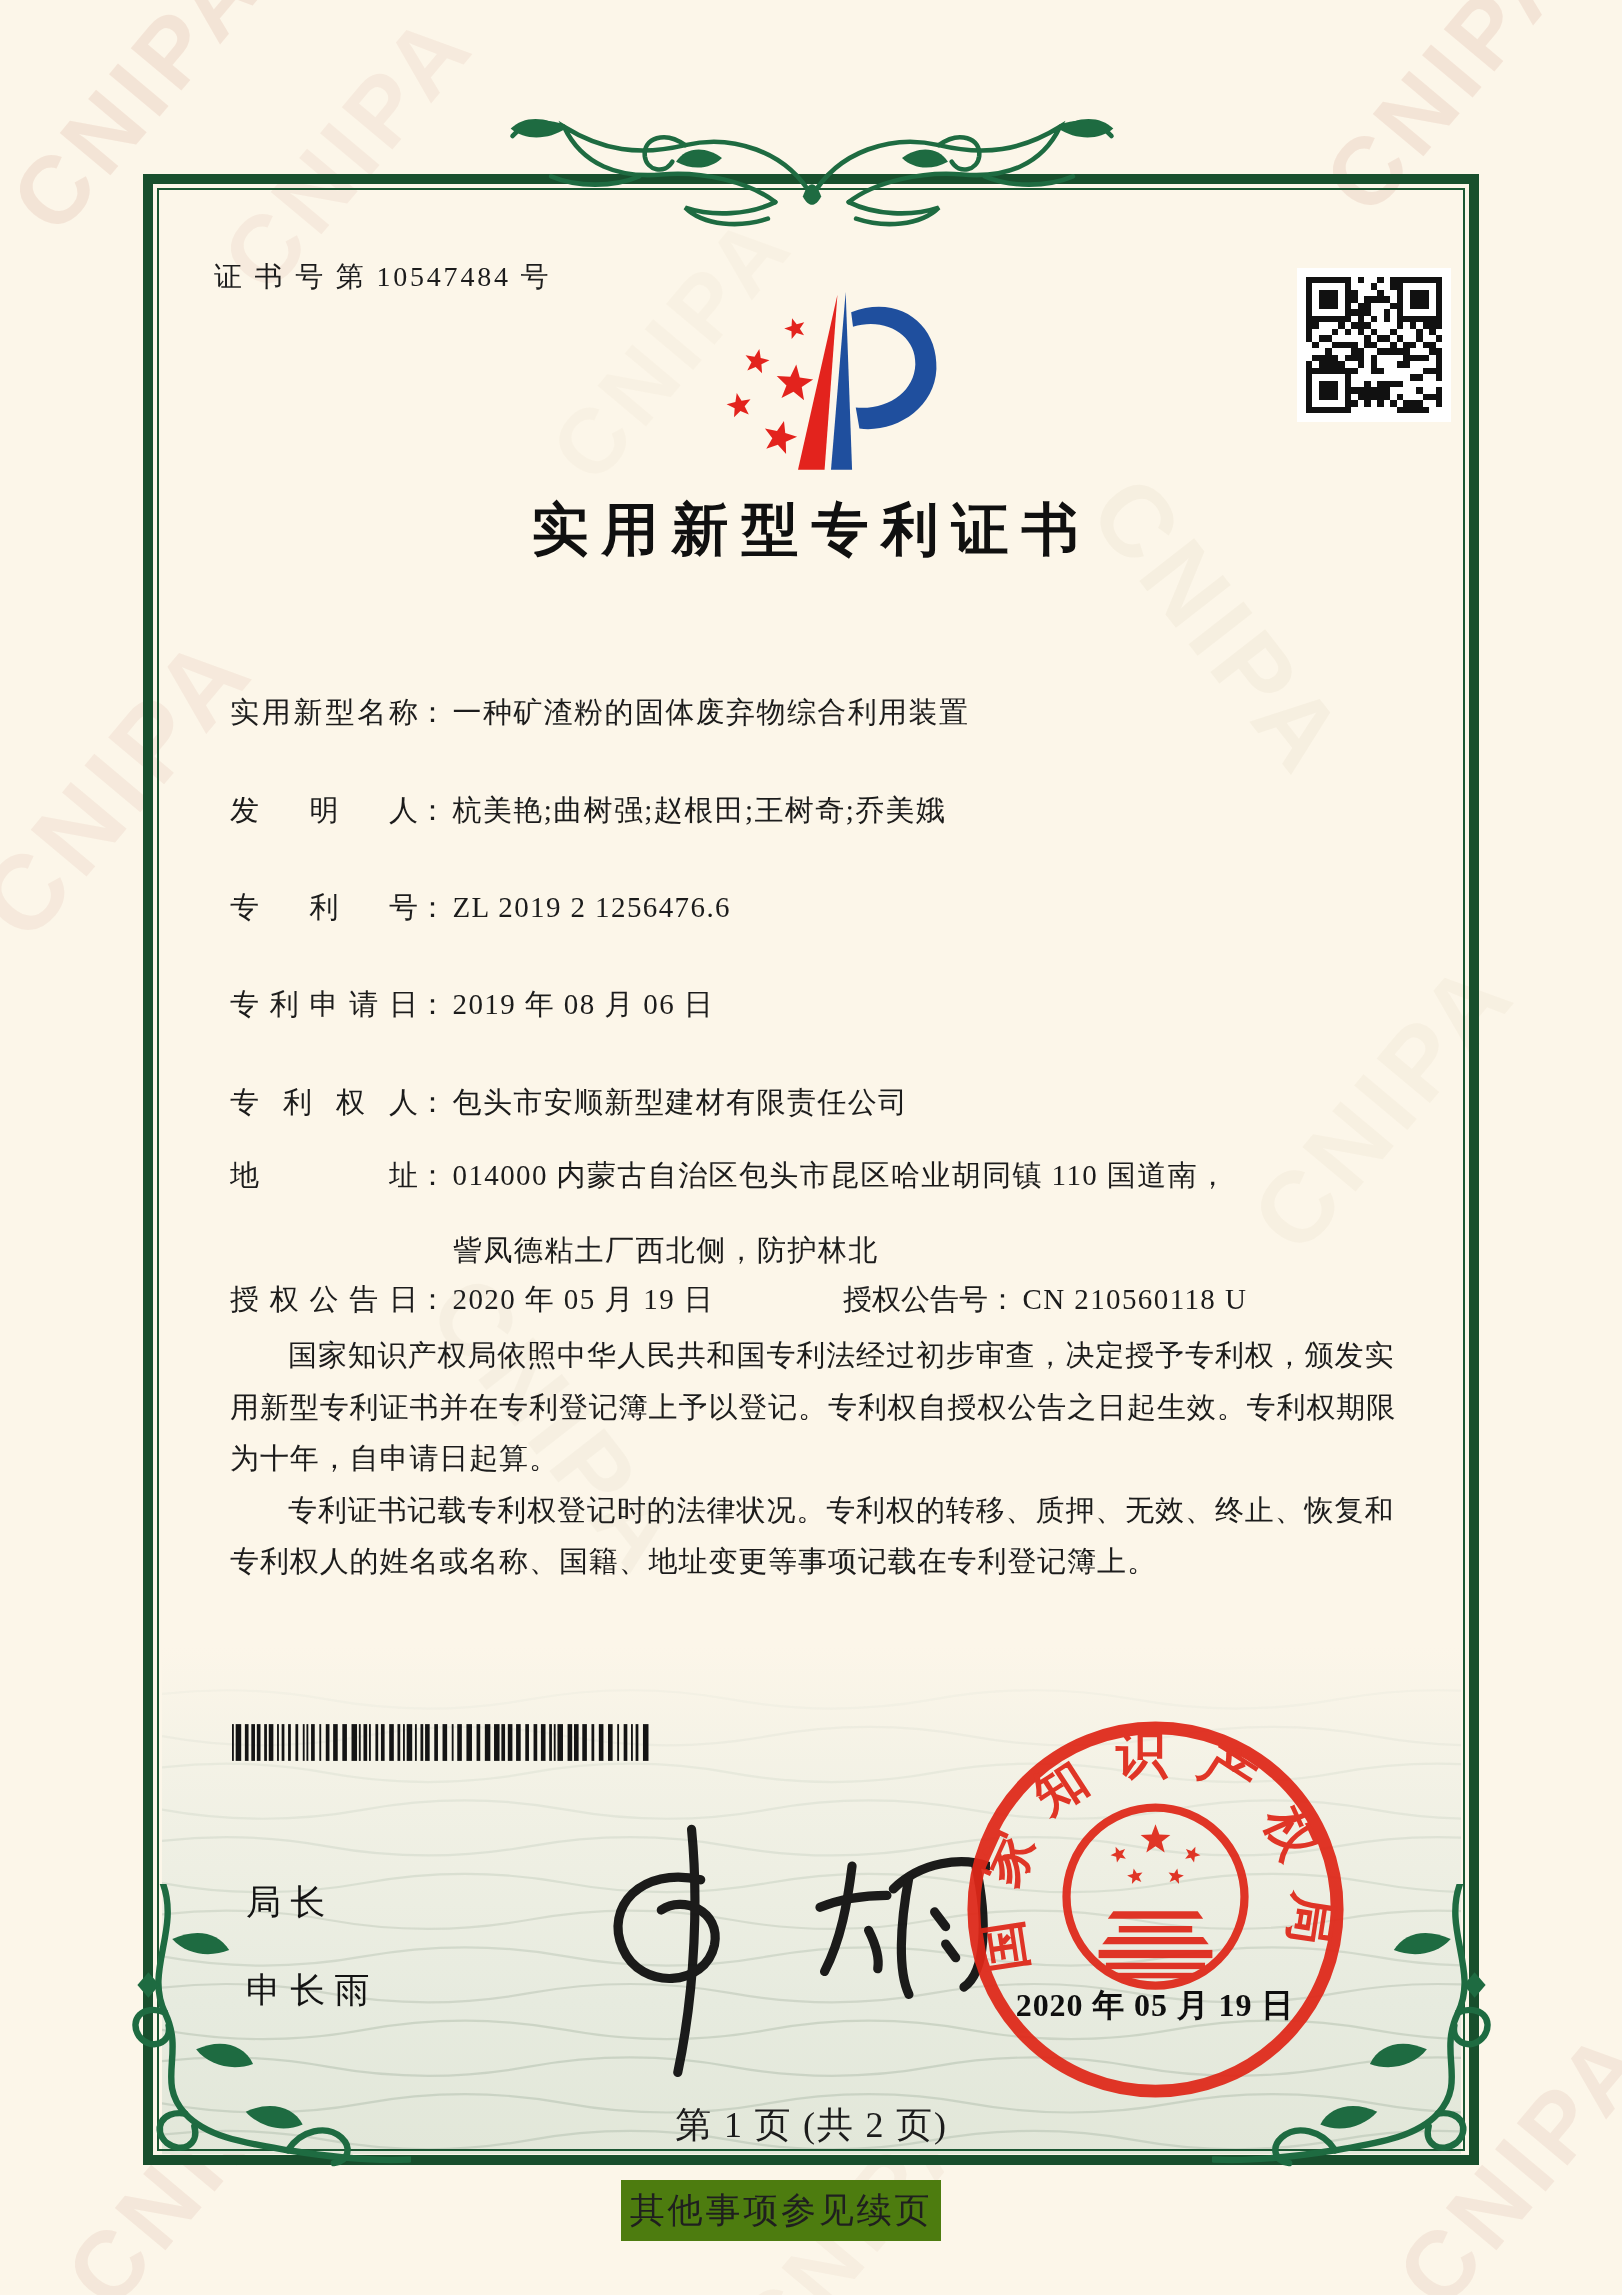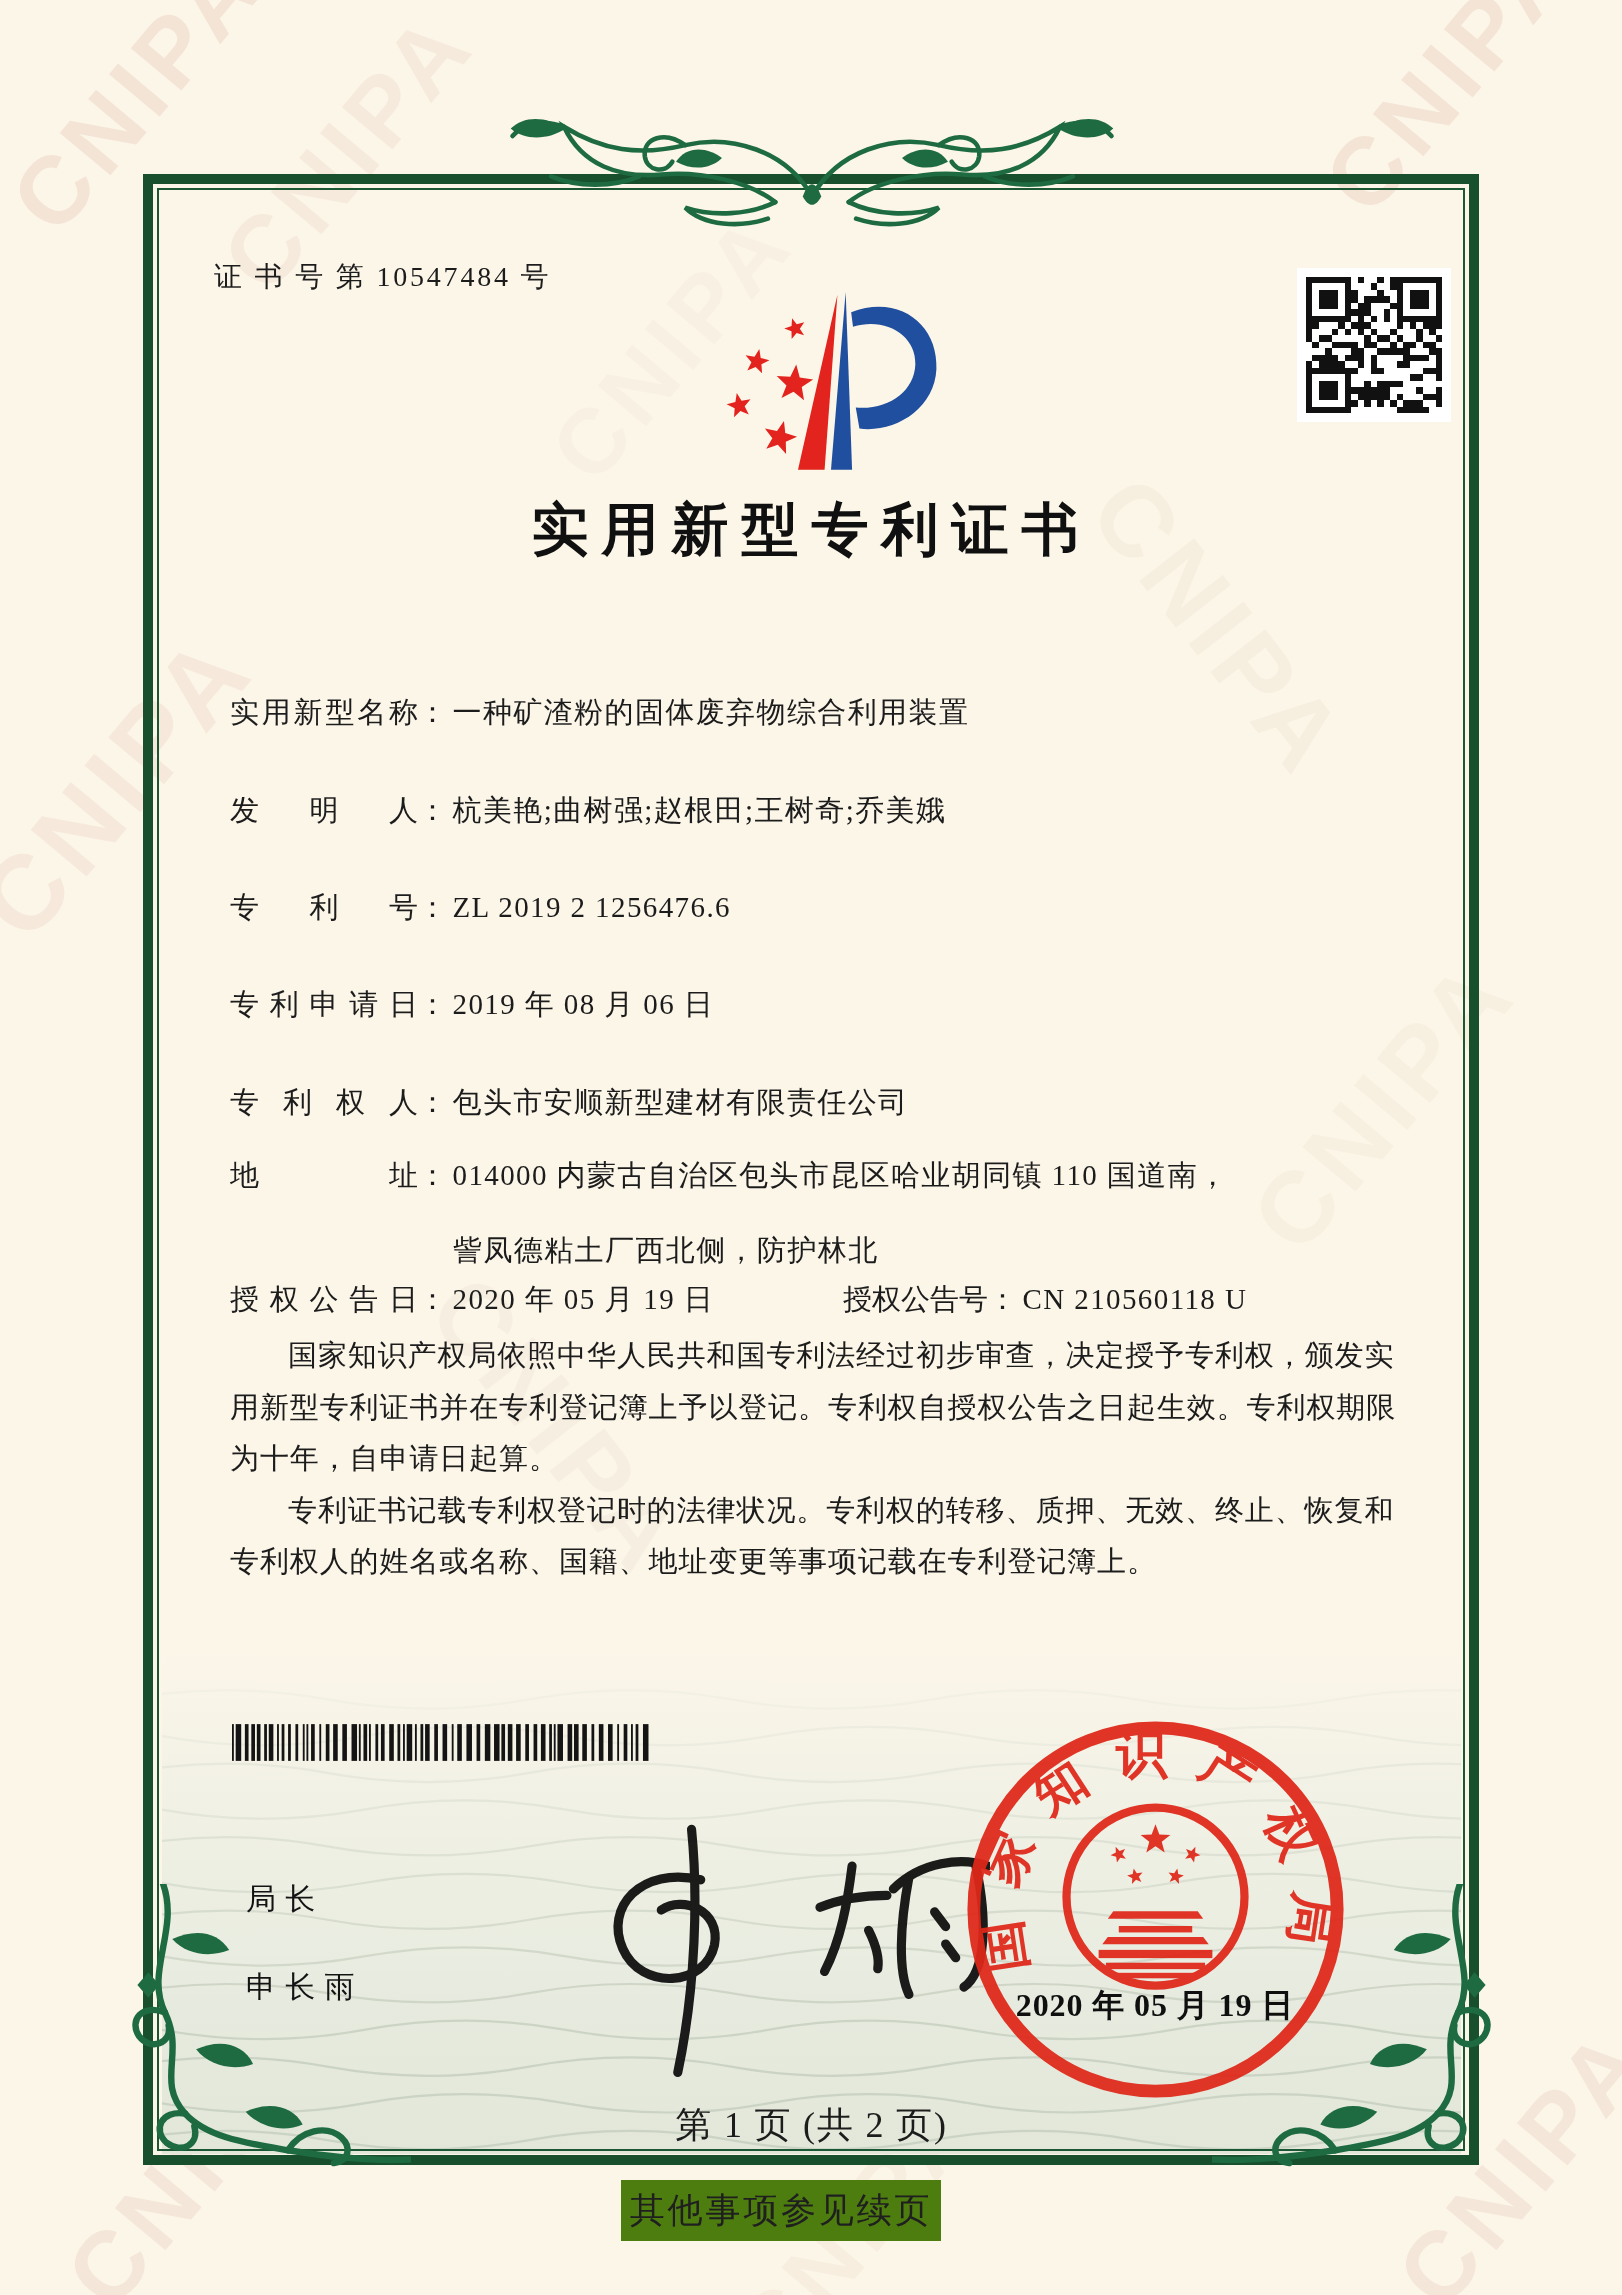--- a/index.html
+++ b/index.html
@@ -28,21 +28,21 @@
   .flabel{display:inline-block;width:188px;text-align:justify;text-align-last:justify;vertical-align:bottom;}
   .fcolon{display:inline-block;margin-right:5.5px;}
   .fvalue{letter-spacing:1.4px;}
   .addr2{position:absolute;left:453px;width:918px;font-size:29px;letter-spacing:1.4px;z-index:4;}
   .grant2{position:absolute;left:613px;top:0;}
   
   .paras{position:absolute;left:230px;top:1330px;width:1186px;font-size:29px;line-height:1.78;z-index:4;}
   .paras p{margin:0;text-indent:2em;letter-spacing:0.9px;}
   
   .barcode{position:absolute;left:232px;top:1724px;z-index:4;}
-  .director{position:absolute;left:246px;font-size:30px;letter-spacing:9.2px;z-index:4;
+  .director{position:absolute;left:246px;font-size:35px;letter-spacing:9.2px;z-index:4;
       font-family:Liberation Sans, sans-serif;color:#131313;}
   .sig{position:absolute;left:494px;top:1811px;z-index:4;}
   .seal{position:absolute;left:961px;top:1715px;z-index:5;}
   .seal-date{position:absolute;left:987px;top:1984px;width:336px;text-align:center;z-index:6;
       font-size:32px;font-weight:600;letter-spacing:0.9px;color:#0f0f0f;}
   .page-num{position:absolute;left:0;top:2101px;width:1623px;text-align:center;font-size:36px;
       letter-spacing:1.8px;z-index:4;}
   .note{position:absolute;left:621px;top:2180px;width:320px;height:61px;background:#4d7c0f;z-index:4;
       text-align:center;line-height:61px;font-size:35px;letter-spacing:2.8px;color:#1f1f1f;}
   .orn{position:absolute;z-index:3;pointer-events:none;}

